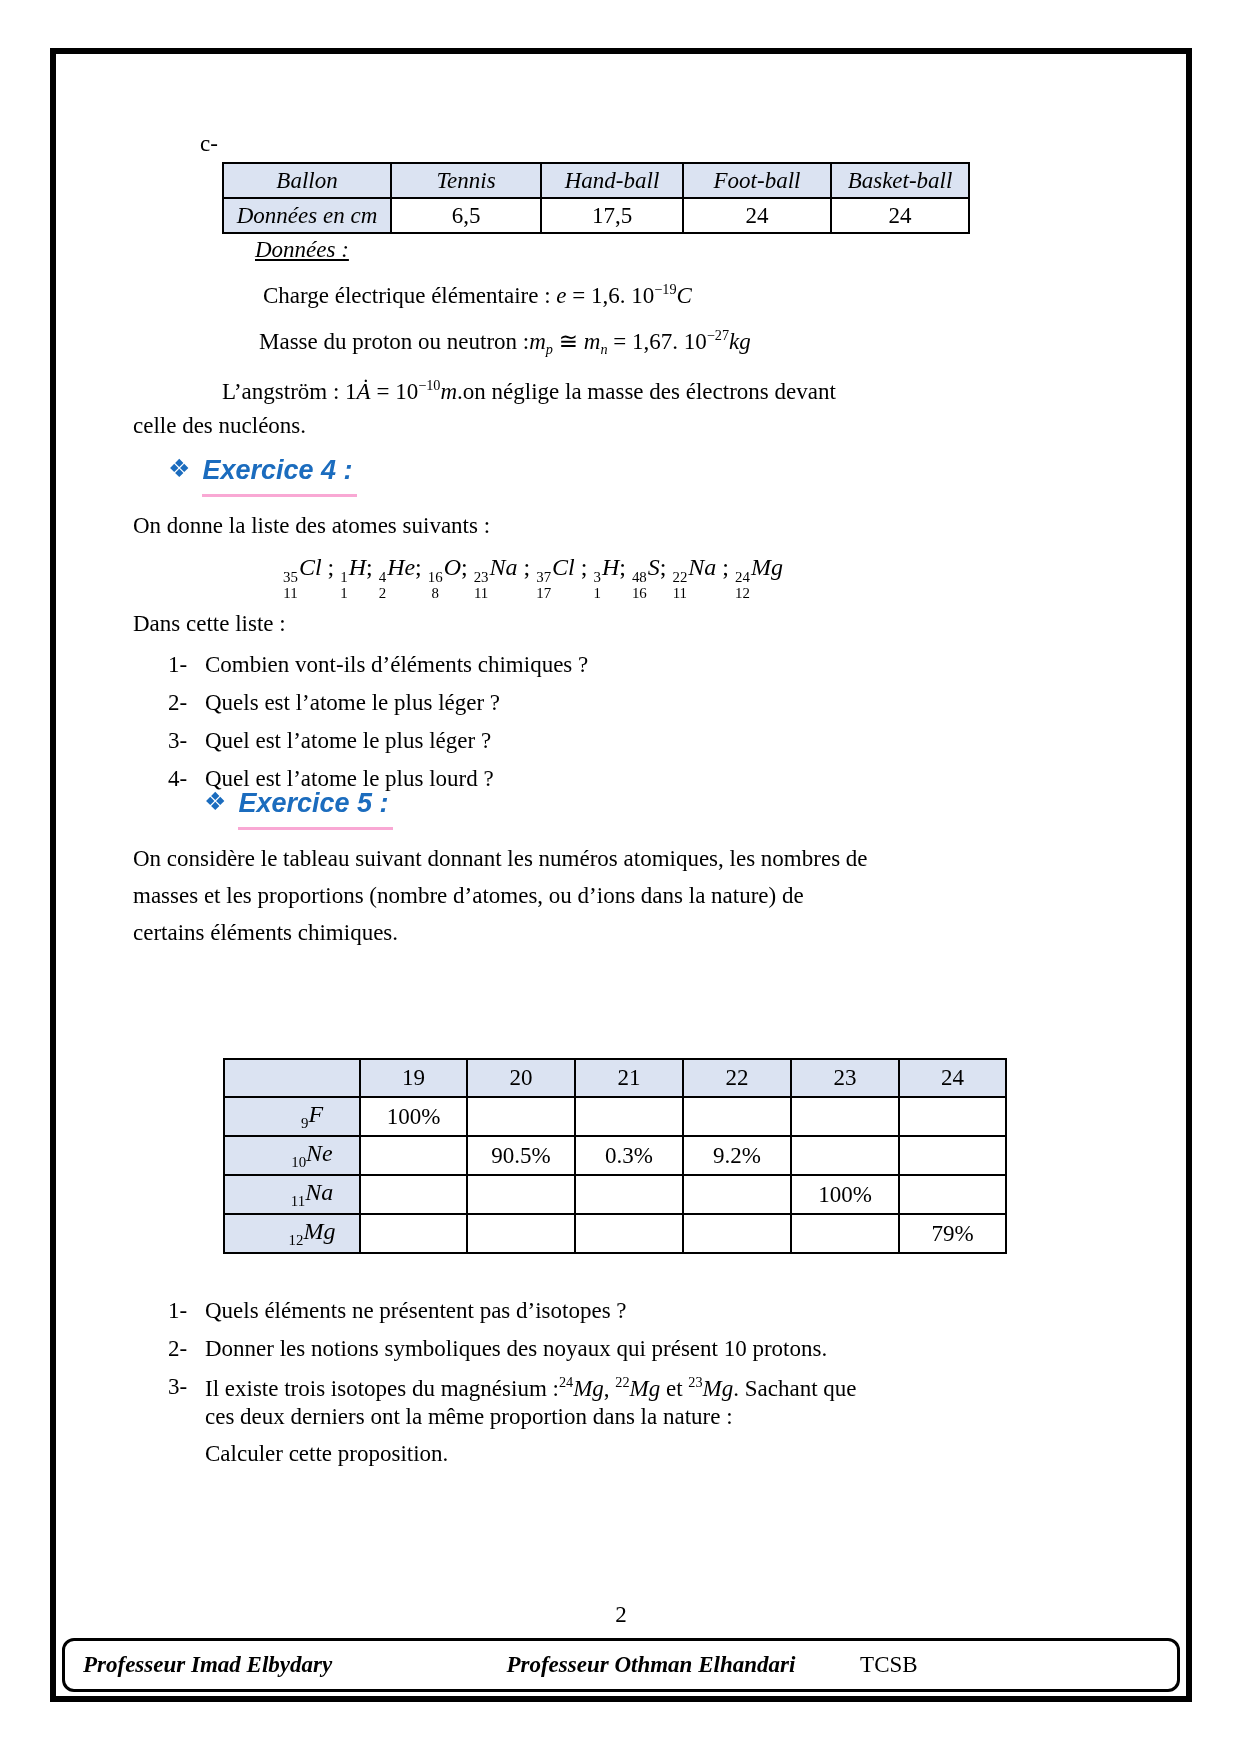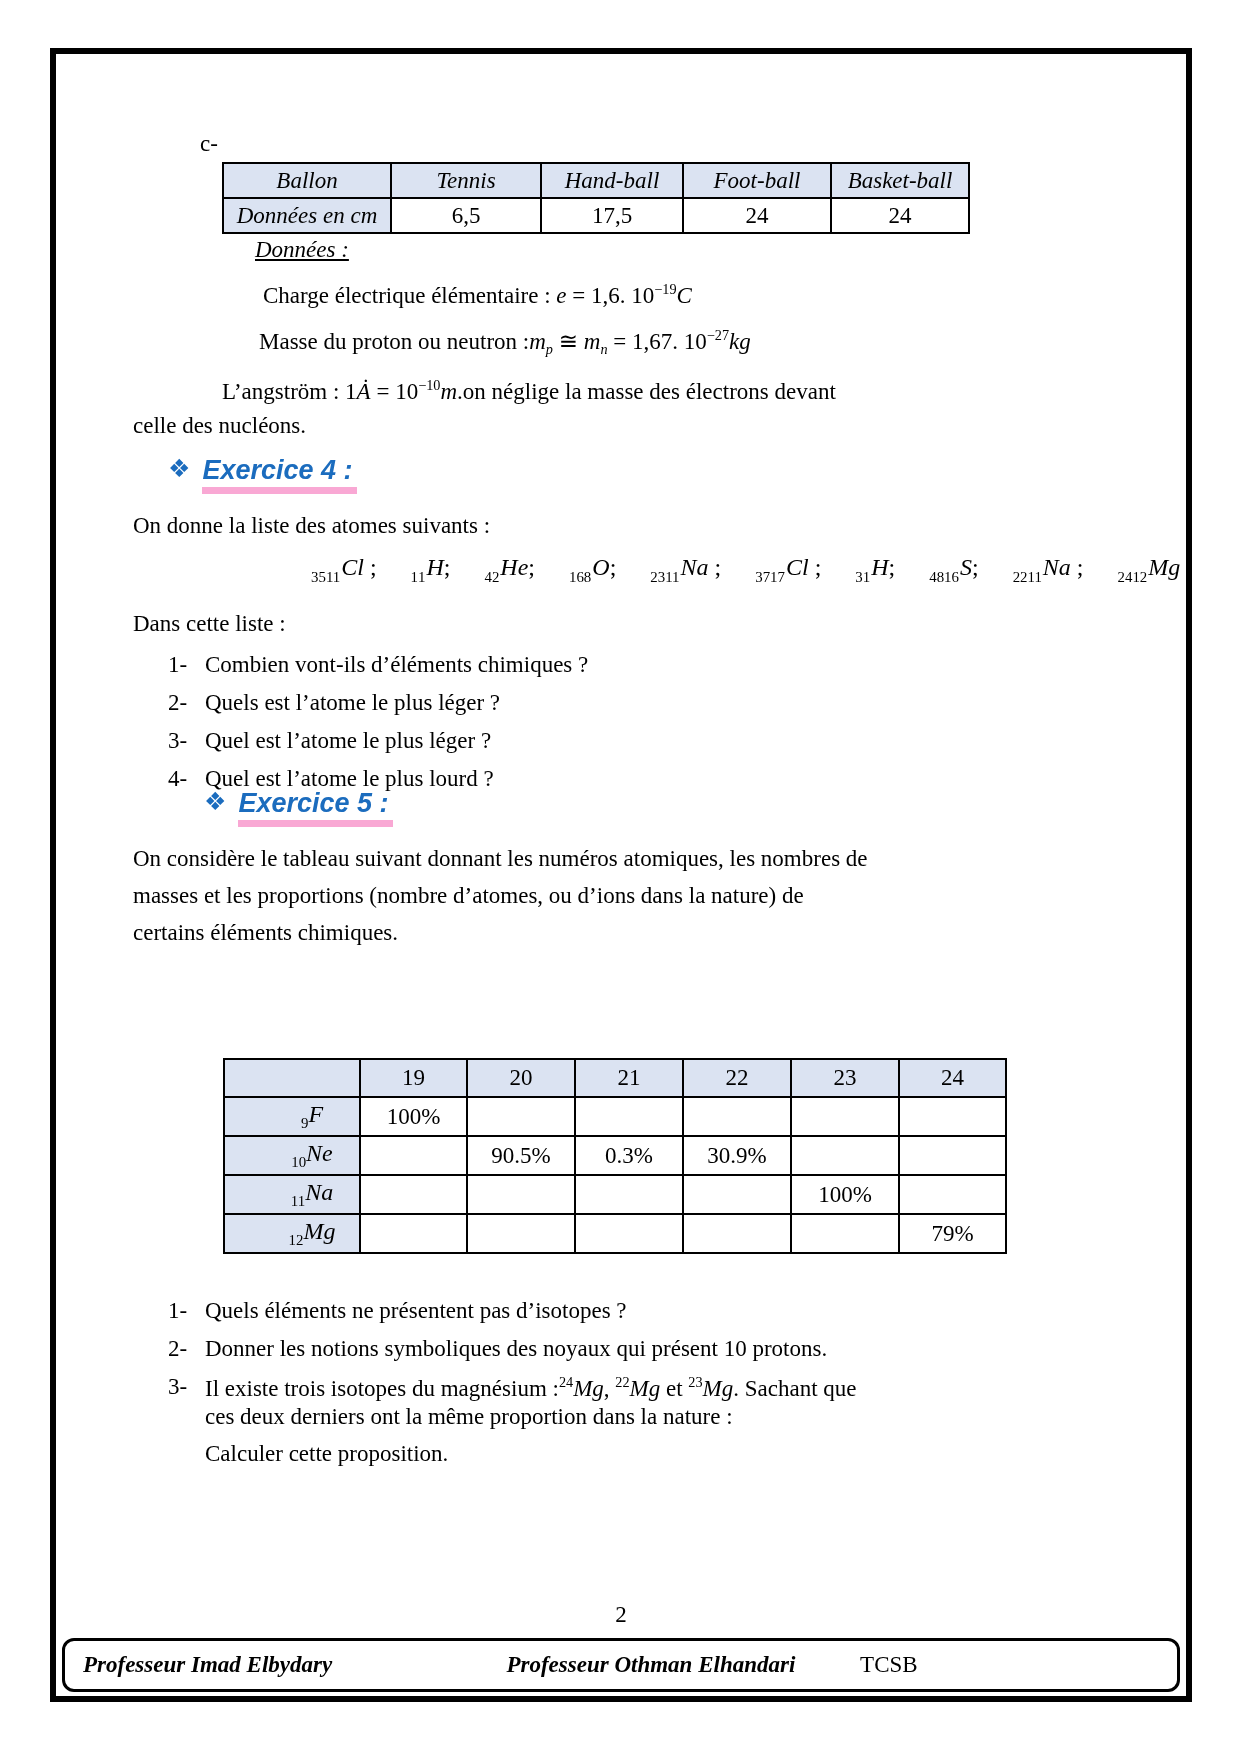--- a/index.html
+++ b/index.html
@@ -11,22 +11,22 @@
   .frame {
     position:absolute; left:50px; top:48px; width:1142px; height:1654px;
     border:6px solid #000; box-sizing:border-box;
   }
   .abs { position:absolute; }
   .body-text { font-size:23px; line-height:1.25; }
   .it { font-style:italic; }
   sup, sub { font-size:0.62em; }
   
   .nstack {
-    display:inline-flex; flex-direction:row; align-items:center;
-    font-size:0.62em; line-height:1.02; vertical-align:-0.5em; margin-right:1px;margin-left:28px;
+    display:inline-flex; flex-direction:column; align-items:center;
+    font-size:0.62em; line-height:1.02; vertical-align:-0.5em; margin-right:1px;
   }
   .nstack span { display:block; }
   
   table { border-collapse:collapse; table-layout:fixed; }
   td {
     border:2px solid #000; text-align:center; vertical-align:middle;
     font-size:23px; padding:0 4px; overflow:hidden;
   }
   .hd { background:#dbe3f2; }
   .t1 td { height:33px; }
@@ -34,21 +34,21 @@
   .t2 tr.hrow td { height:36px; }
   .t2 tr.drow td { height:37px; }
   .t2 .rowlab { font-size:24px;padding-left:44px; }
   
   .ex-heading {
     display:flex; align-items:flex-start; gap:12px;
     font-family:"Liberation Sans","DejaVu Sans",sans-serif;
     color:#1b6cbe; font-weight:bold; font-style:italic; font-size:27px;
   }
   .ex-heading .bullet { font-style:normal; font-size:25px; line-height:1.1; }
-  .ex-heading .lbl { border-bottom:7px solid #f9a8d4; padding-bottom:1px; padding-right:4px; }
+  .ex-heading .lbl { border-bottom:3px solid #f9a8d4; padding-bottom:8px; padding-right:4px; }
   .donnees { font-size:23px; font-style:italic; text-decoration:underline; }
   
   .qlist { font-size:23px; }
   .qitem { display:flex; align-items:flex-start; margin-bottom:12px; }
   .qitem .num { width:37px; flex:0 0 37px; }
   .qitem .qtext { flex:1; }
   .qcont { margin-top:2px; margin-bottom:11px; }
   
   .footer-box {
     position:absolute; left:62px; top:1638px; width:1118px; height:54px;
@@ -194,21 +194,21 @@
       <td></td>
       <td></td>
       <td></td>
       <td></td>
     </tr>
     <tr class="drow">
       <td class="hd rowlab"><sub>10</sub><span class="it">Ne</span></td>
       <td></td>
       <td>90.5%</td>
       <td>0.3%</td>
-      <td>30.9%</td>
+      <td>9.2%</td>
       <td></td>
       <td></td>
     </tr>
     <tr class="drow">
       <td class="hd rowlab"><sub>11</sub><span class="it">Na</span></td>
       <td></td>
       <td></td>
       <td></td>
       <td></td>
       <td>100%</td>

